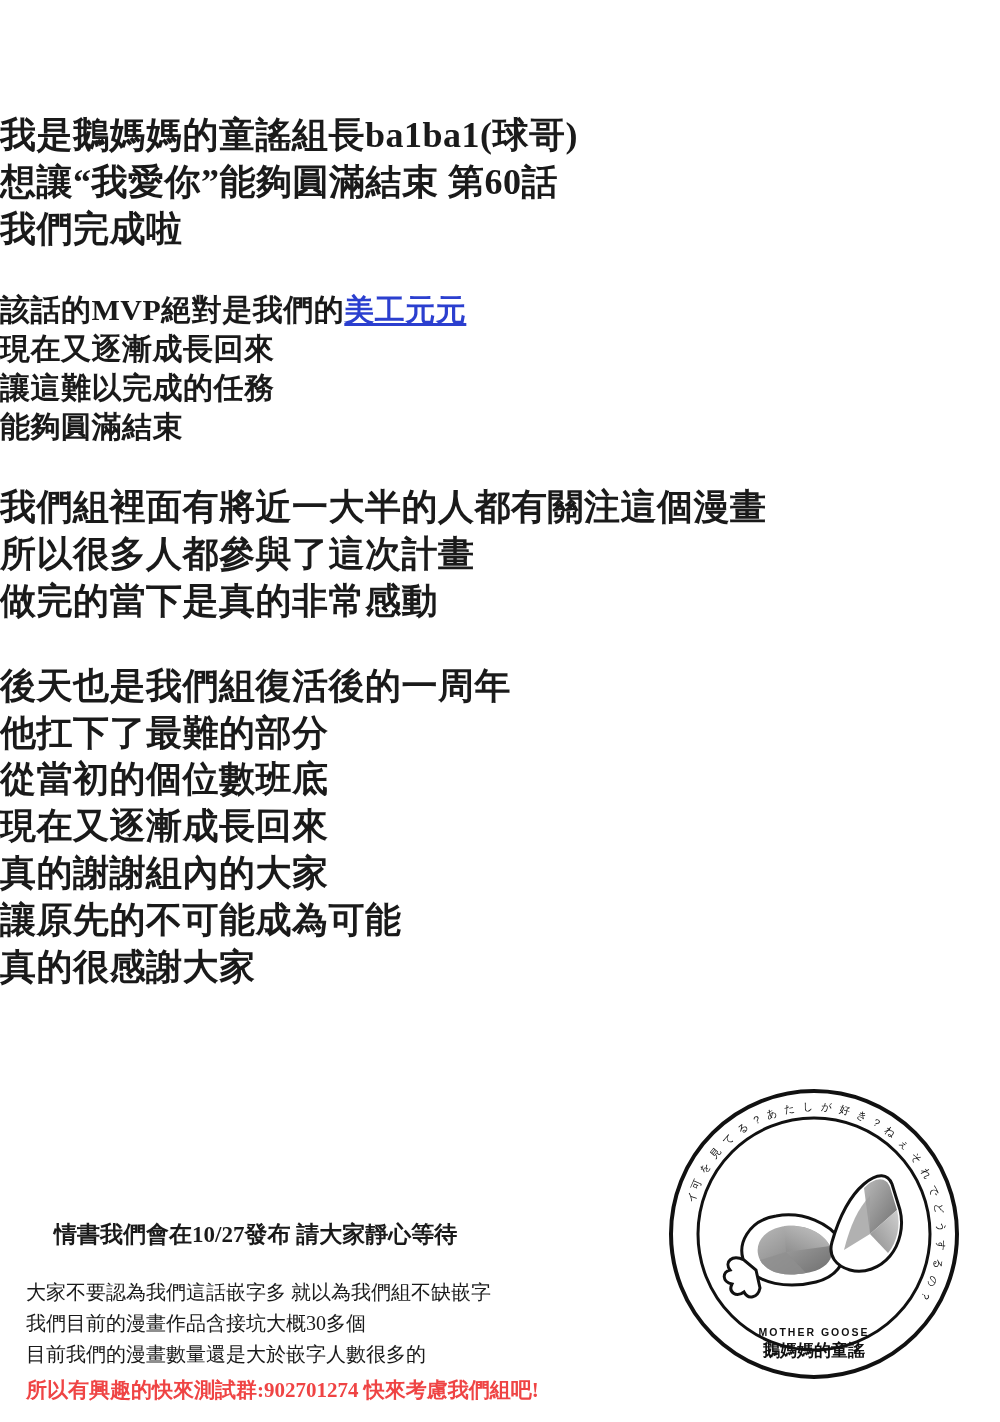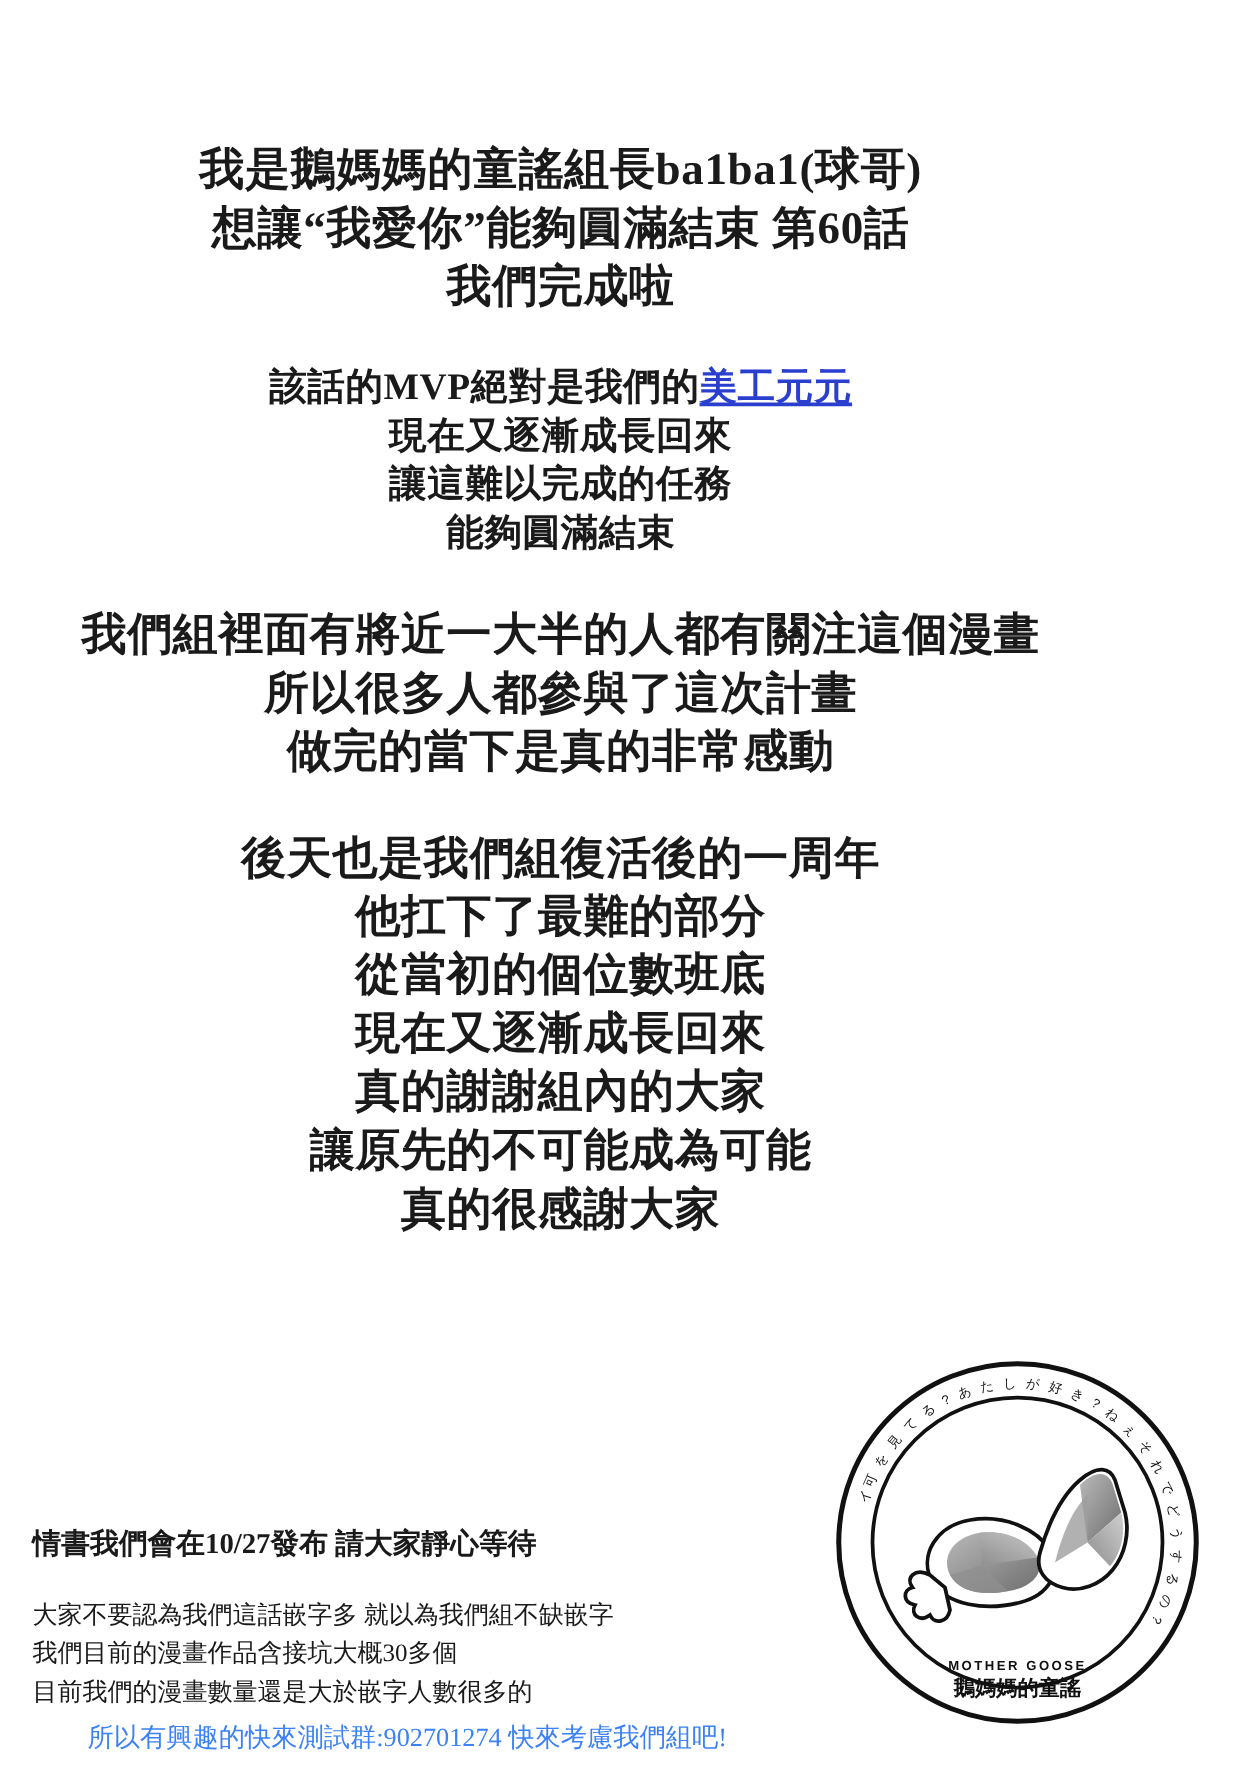--- a/index.html
+++ b/index.html
@@ -20,21 +20,21 @@
     width: 1000px;
     height: 1422px;
   }
 
   
   .credits {
     position: absolute;
     left: 0;
     top: 112px;
     width: 897px;
-    text-align: center;
+    text-align: left;
   }
   .block {
     margin: 0 0 38px 0;
   }
   .block:last-child { margin-bottom: 0; }
 
   .line {
     font-weight: bold;
     letter-spacing: 0.5px;
     line-height: 1.30;
@@ -58,34 +58,34 @@
     bottom: 18px;
     width: 700px;
     text-align: left;
   }
   .footer .release {
     font-size: 23px;
     font-weight: bold;
     line-height: 1.4;
     margin-bottom: 26px;
     white-space: nowrap;
+    margin-left: 28px;
   }
   .footer .note {
     font-size: 20px;
     font-weight: normal;
     line-height: 1.55;
     white-space: nowrap;
   }
   .footer .recruit {
     font-size: 21px;
-    font-weight: normal;
-    color: #3b82f6;
+    font-weight: bold;
+    color: #ef4444;
     margin-top: 6px;
     white-space: nowrap;
-    margin-left: 44px;
   }
 
   
   .logo {
     position: absolute;
     right: 36px;
     bottom: 38px;
     width: 300px;
     height: 300px;
   }

